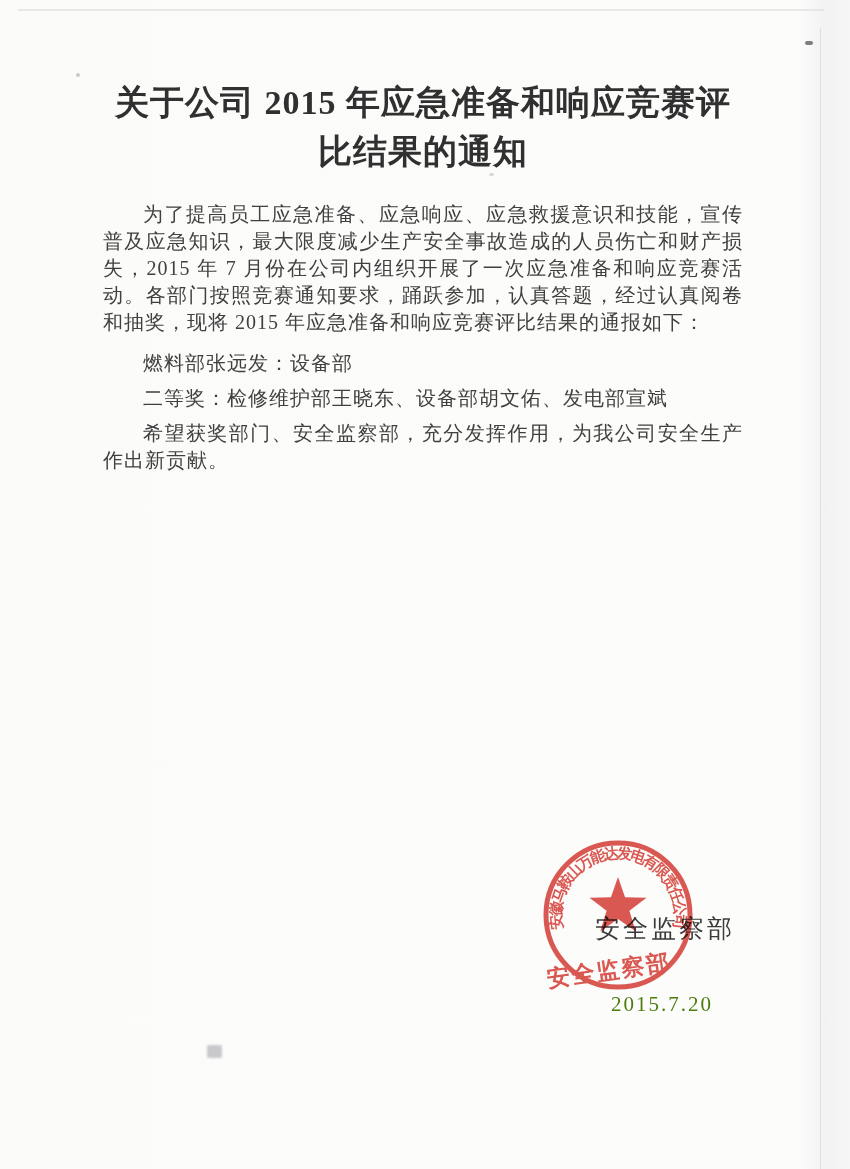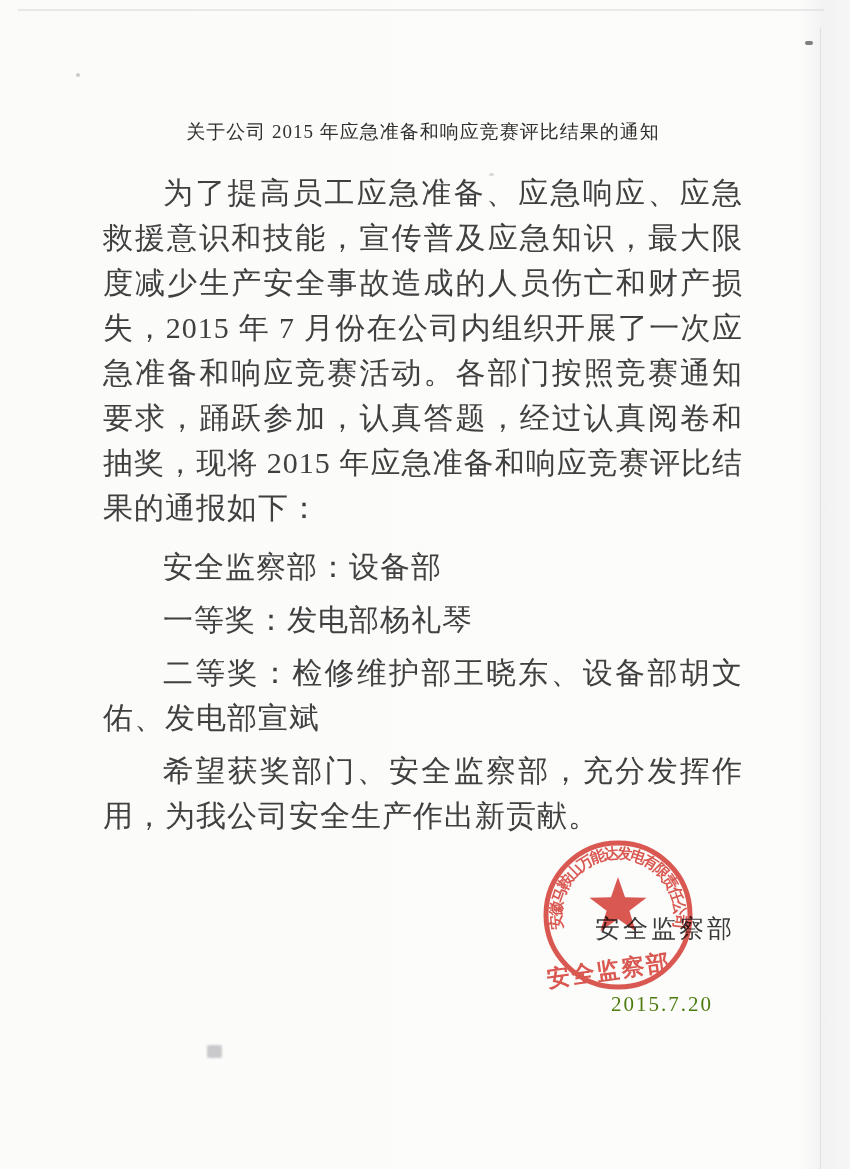--- a/index.html
+++ b/index.html
@@ -11,25 +11,25 @@
   .paper-edge-top{position:absolute;top:9px;left:18px;right:26px;height:2px;background:#d9d9d9;opacity:.55;}
   .paper-edge-right{position:absolute;top:28px;bottom:0;left:820px;width:1px;background:#dadada;opacity:.8;}
   .speck{position:absolute;border-radius:2px;}
   .speck.a{left:805px;top:41px;width:8px;height:4px;background:#4a4a4a;opacity:.7;}
   .speck.b{left:76px;top:73px;width:4px;height:4px;background:#9a9a9a;opacity:.5;}
   .speck.c{left:207px;top:1045px;width:15px;height:13px;background:#8d8d95;opacity:.45;filter:blur(1px);}
   .speck.d{left:489px;top:173px;width:5px;height:3px;background:#a7a7a7;opacity:.4;}
 
   .doc{position:absolute;left:103px;top:0;width:640px;color:#3d3d3d;}
   .doc h1{
-    margin:118px 0 24px;font-size:19px;line-height:1.45;text-align:center;
-    font-weight:normal;color:#303030;letter-spacing:1px;
+    margin:78px 0 24px;font-size:34px;line-height:1.45;text-align:center;
+    font-weight:bold;color:#303030;letter-spacing:1px;
   }
   .doc p{
-    font-size:30px;line-height:45px;text-align:justify;text-indent:2em;
+    font-size:20px;line-height:27px;text-align:justify;text-indent:2em;
     margin:0 0 14px;letter-spacing:1px;color:#404040;
   }
   .doc p.award{margin:8px 0;}
   .doc p.closing{margin-top:8px;}
 
   .sig-dept{
     position:absolute;left:595px;top:912px;font-size:25px;letter-spacing:3px;
     color:#3a3a3a;white-space:nowrap;
   }
   .sig-date{
@@ -47,22 +47,21 @@
 <div class="paper-edge-top"></div>
 <div class="paper-edge-right"></div>
 <div class="speck a"></div>
 <div class="speck b"></div>
 <div class="speck c"></div>
 <div class="speck d"></div>
 
 <div class="doc">
   <h1>关于公司 2015 年应急准备和响应竞赛评比结果的通知</h1>
   <p>为了提高员工应急准备、应急响应、应急救援意识和技能，宣传普及应急知识，最大限度减少生产安全事故造成的人员伤亡和财产损失，2015 年 7 月份在公司内组织开展了一次应急准备和响应竞赛活动。各部门按照竞赛通知要求，踊跃参加，认真答题，经过认真阅卷和抽奖，现将 2015 年应急准备和响应竞赛评比结果的通报如下：</p>
-  <p class="award">安全监察部：设备部</p>
-  <p class="award">一等奖：发电部杨礼琴</p>
+  <p class="award">燃料部张远发：设备部</p>
   <p class="award">二等奖：检修维护部王晓东、设备部胡文佑、发电部宣斌</p>
   <p class="closing">希望获奖部门、安全监察部，充分发挥作用，为我公司安全生产作出新贡献。</p>
 </div>
 
 <div class="sig-dept">安全监察部</div>
 <div class="sig-date">2015.7.20</div>
 
 <svg class="seal" viewBox="0 0 200 200" xmlns="http://www.w3.org/2000/svg">
   <circle cx="100" cy="100" r="72" fill="none" stroke="#d8423a" stroke-width="5"></circle>
   <path id="arcPath" d="M 44.9 114.8 A 57 57 0 1 1 155.1 114.8" fill="none"></path>

